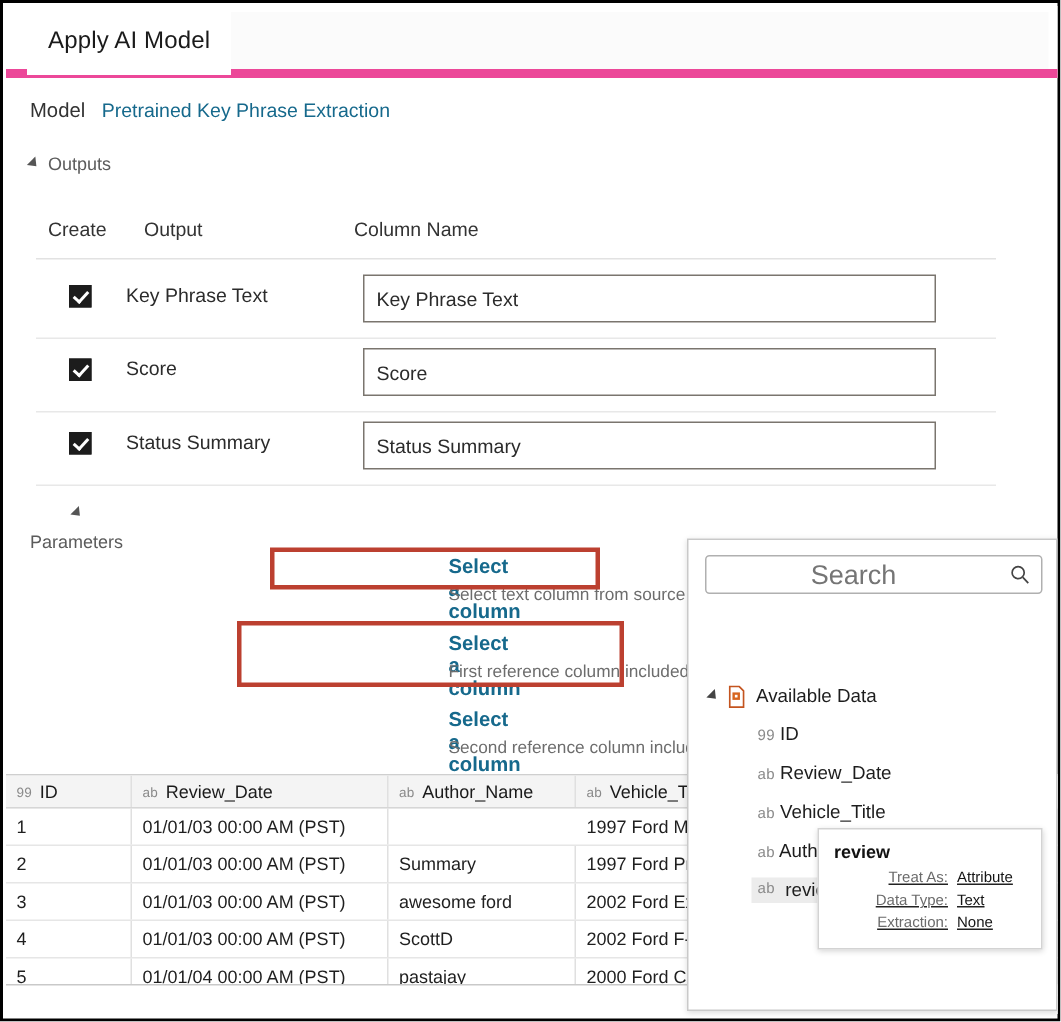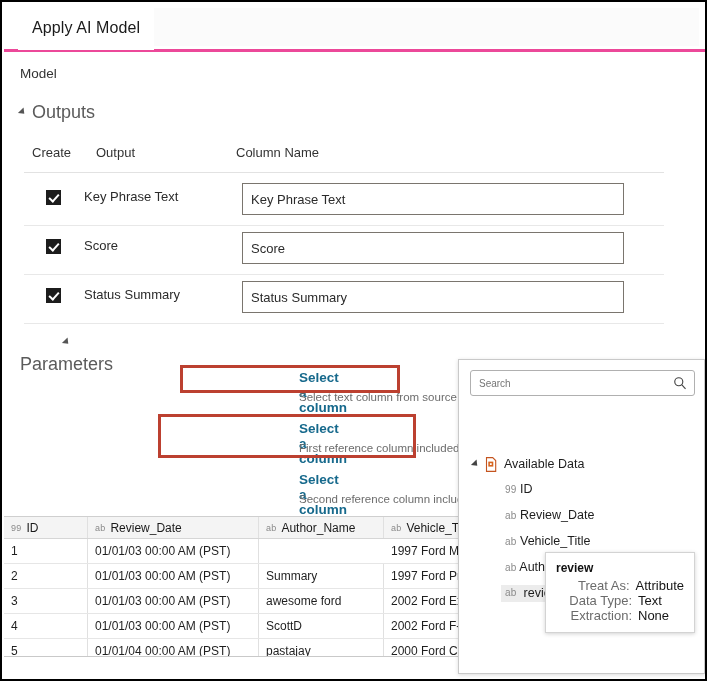--- a/index.html
+++ b/index.html
@@ -18,21 +18,21 @@
     background: #ffffff;
     border: 2px solid #000000;
     overflow: hidden;
   }
 
   
   .tabstrip {
     position: absolute; left: 2px; top: 2px;
     width: 703px; height: 48px;
     background: #ffffff;
-    border-bottom: 3px solid #ec4899;
+    border-bottom: 6px solid #ec4899;
   }
   .tabstrip-filler {
     position: absolute; left: 140px; top: 4px;
     right: 8px; height: 38px;
     background: #fbfbfb;
   }
   .tab-active {
     position: absolute; left: 14px; top: 2px;
     height: 44px;
     padding: 0 14px;
@@ -52,21 +52,21 @@
   .model-label { color: #333333; }
   .model-link {
     color: #16698c; text-decoration: none; cursor: pointer;
     font-size: 13px;
   }
 
   
   .section-head {
     position: absolute;
     display: flex; align-items: center; gap: 7px;
-    font-size: 18px; color: #5b5b5b;
+    font-size: 12px; color: #5b5b5b;
   }
   .tri {
     width: 0; height: 0;
     border-left: 5.5px solid #555;
     border-top: 4.5px solid transparent;
     border-bottom: 4.5px solid transparent;
     transform: rotate(45deg);
     margin-bottom: 1px;
   }
   #outputs-head { left: 18px; top: 100px; }
@@ -204,21 +204,21 @@
     border-radius: 3px;
     background: #ffffff;
   }
   .search-input {
     position: absolute; left: 0; top: 0;
     width: 196px; height: 24px;
     border: none; outline: none;
     background: transparent;
     padding: 0 8px;
     font-family: "Liberation Sans", sans-serif;
-    font-size: 10px; color: #6f6f6f;
+    font-size: 18px; color: #6f6f6f; text-align: center;
   }
   .search-icon {
     position: absolute; right: 7px; top: 5px;
     width: 14px; height: 14px;
   }
   .tree { position: absolute; left: 0; top: 44px; width: 100%; margin-top: 48px; }
   .tree-root {
     position: relative; height: 24px;
     display: flex; align-items: center;
     padding-left: 14px; gap: 6px;
@@ -257,38 +257,39 @@
     background: #ffffff;
     border: 1px solid #d3d3d3;
     box-shadow: 0 1px 4px rgba(0,0,0,.18);
     padding: 8px 10px 9px 10px;
     z-index: 40;
   }
   .tt-title {
     font-size: 12px; font-weight: bold; color: #111;
     margin-bottom: 3px;
   }
-  .tt-row { display: flex; font-size: 13px; line-height: 15px; }
+  .tt-row { display: flex; font-size: 10px; line-height: 15px; text-decoration: underline; }
   .tt-key { width: 82px; text-align: right; color: #6b6b6b; padding-right: 6px; }
   .tt-val { color: #151515; }
 </style>
 </head>
 <body>
 
 <div id="app">
 
   <div class="tabstrip">
     <div class="tabstrip-filler"></div>
     <div class="tab-active">
       <span>Apply AI Model</span>
     </div>
   </div>
 
   <div class="model-row">
     <span class="model-label">Model</span>
+    <a class="model-link">Pretrained Key Phrase Extraction</a>
   </div>
 
   <div class="section-head" id="outputs-head">
     <span class="tri"></span>
     <span>Outputs</span>
   </div>
 
   <div class="out-head">
     <span class="c-create">Create</span>
     <span class="c-output">Output</span>

